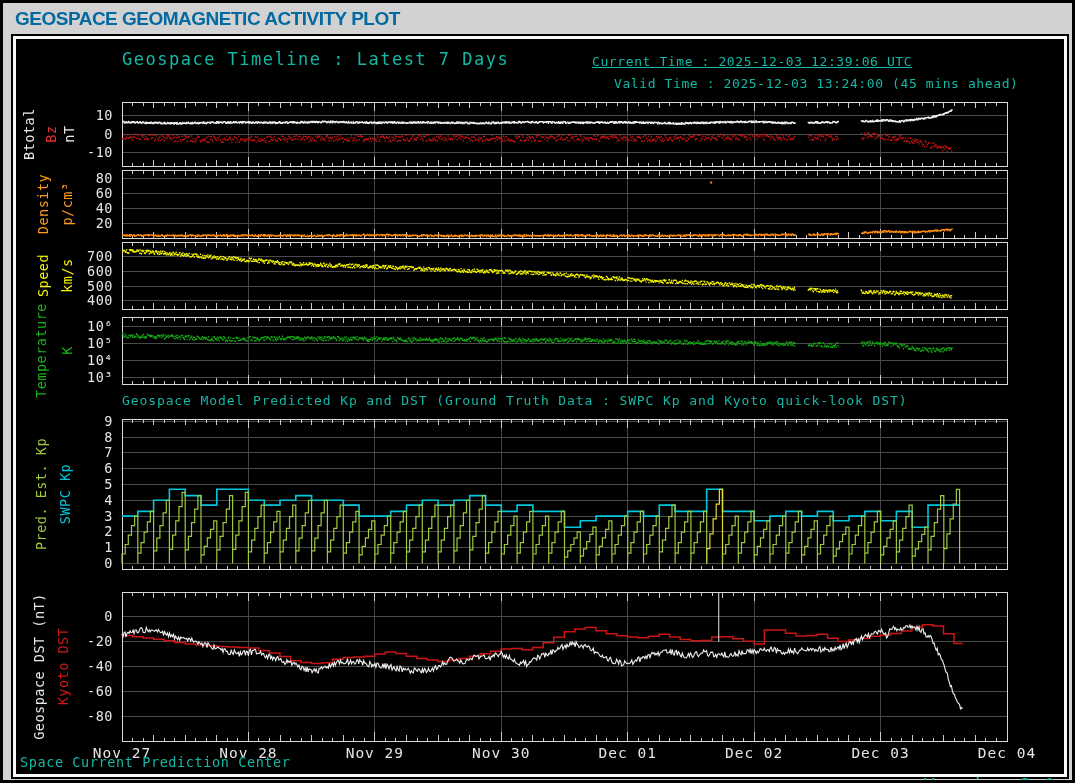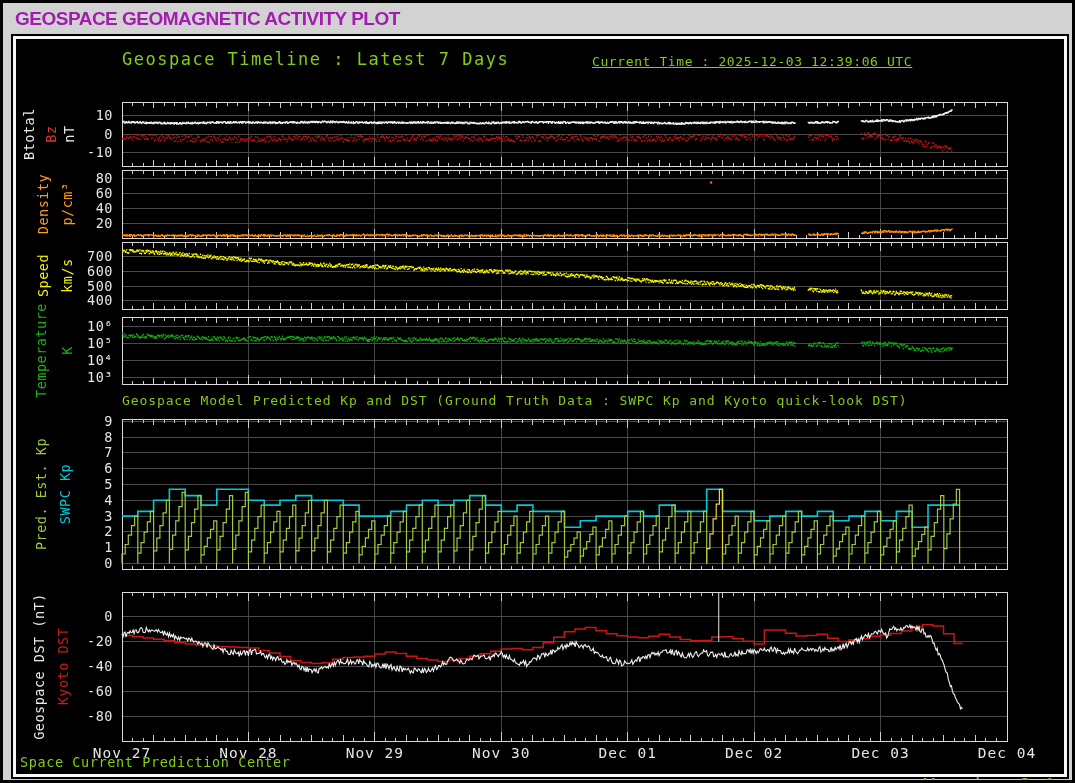--- a/index.html
+++ b/index.html
@@ -9,30 +9,30 @@
     border:3px solid #000;
     box-sizing:border-box;
     position:relative;
     font-family:"DejaVu Sans Mono","Liberation Mono",monospace;
     overflow:hidden;
   }
   .page-title{
     position:absolute;left:12px;top:5px;
     font-family:"Liberation Sans","DejaVu Sans",sans-serif;
     font-weight:bold;font-size:19px;letter-spacing:-0.5px;
-    color:#a21caf;
+    color:#0369a1;
   }
   .plot-frame{
     position:absolute;left:8px;top:31px;
     border:2px solid #000;background:#f8f8f8;padding:3px;
   }
   .plot{
     position:relative;width:1048px;height:735px;background:#000;
   }
-  .plot .txt{position:absolute;color:#84cc16;white-space:pre;}
+  .plot .txt{position:absolute;color:#14b8a6;white-space:pre;}
   .plot-title{left:106px;top:10px;font-size:17px;letter-spacing:1.5px;}
   .current-time{left:576px;top:15px;font-size:13px;letter-spacing:0.6px;text-decoration:underline;}
   .subtitle1{left:106px;top:36px;font-size:13px;letter-spacing:0.6px;}
   .valid-time{left:598px;top:37px;font-size:13px;letter-spacing:0.6px;}
   .section2{left:106px;top:354px;font-size:13px;letter-spacing:0.9px;text-align:right;}
   .footer-left{left:4px;top:715px;font-size:13.5px;letter-spacing:0.6px;}
   .footer-right{right:8px;top:735px;font-size:19px;letter-spacing:0.6px;margin-left:41px;}
   svg{position:absolute;left:0;top:0;}
 </style>
 </head>
@@ -192,17 +192,18 @@
         <text x="232.42857142857144" y="719" fill="#e6e6e6" text-anchor="middle" font-size="14.5" letter-spacing="1">Nov 28</text>
         <text x="358.8571428571429" y="719" fill="#e6e6e6" text-anchor="middle" font-size="14.5" letter-spacing="1">Nov 29</text>
         <text x="485.2857142857143" y="719" fill="#e6e6e6" text-anchor="middle" font-size="14.5" letter-spacing="1">Nov 30</text>
         <text x="611.7142857142858" y="719" fill="#e6e6e6" text-anchor="middle" font-size="14.5" letter-spacing="1">Dec 01</text>
         <text x="738.1428571428571" y="719" fill="#e6e6e6" text-anchor="middle" font-size="14.5" letter-spacing="1">Dec 02</text>
         <text x="864.5714285714286" y="719" fill="#e6e6e6" text-anchor="middle" font-size="14.5" letter-spacing="1">Dec 03</text>
         <text x="991" y="719" fill="#e6e6e6" text-anchor="middle" font-size="14.5" letter-spacing="1">Dec 04</text>
       </svg>
     <div class="txt plot-title">Geospace Timeline : Latest 7 Days</div>
     <div class="txt current-time">Current Time : 2025-12-03 12:39:06 UTC</div>
+    <div class="txt valid-time">Valid Time : 2025-12-03 13:24:00 (45 mins ahead)</div>
     <div class="txt section2">Geospace Model Predicted Kp and DST (Ground Truth Data : SWPC Kp and Kyoto quick-look DST)</div>
     <div class="txt footer-left">Space Current Prediction Center</div>
     <div class="txt footer-right">Version 2.0</div>
   </div>
 </div>
 
 </body></html>

